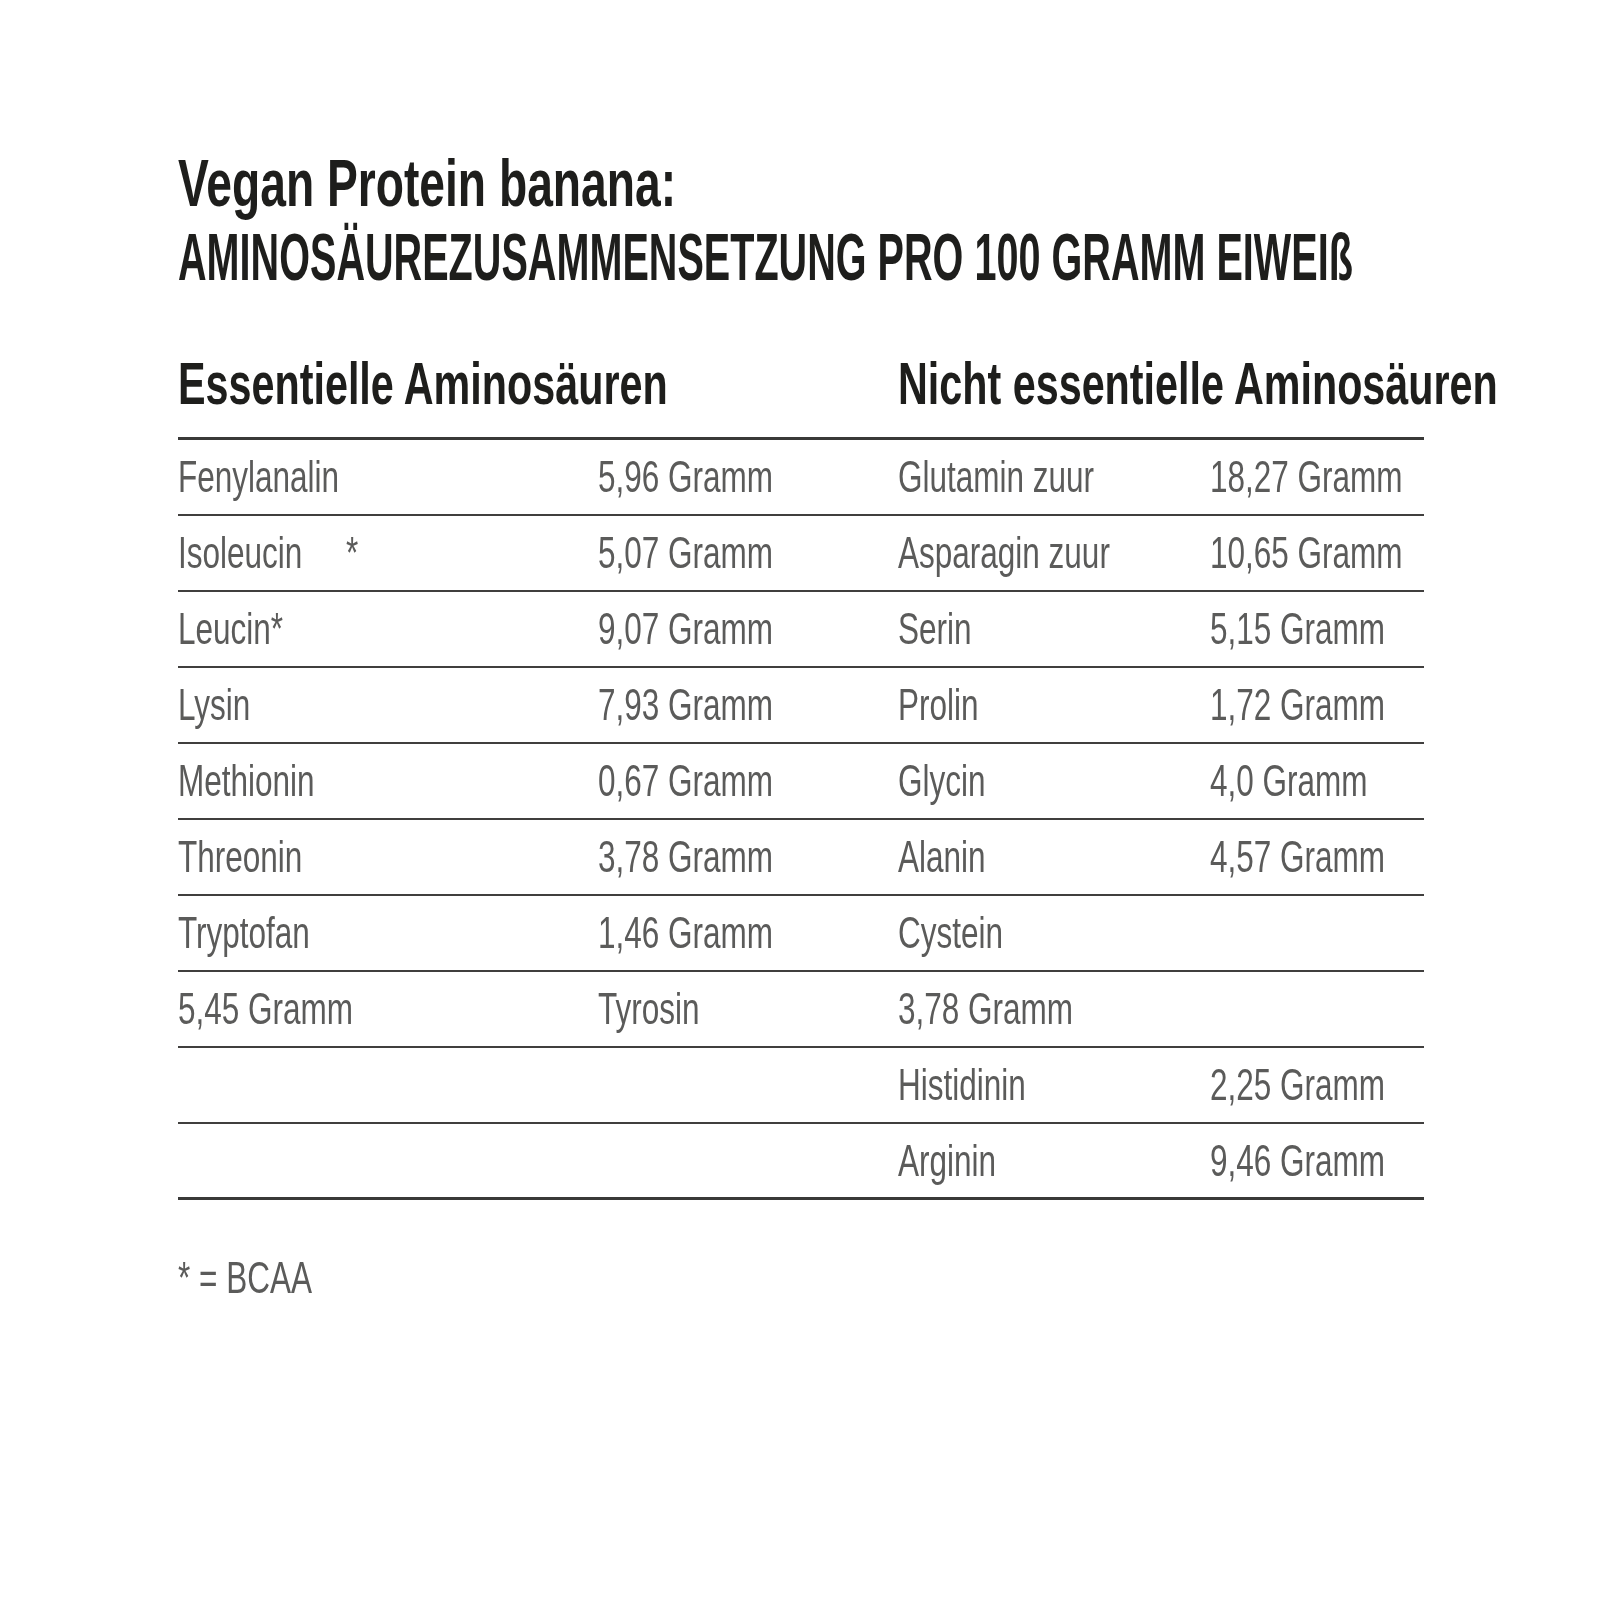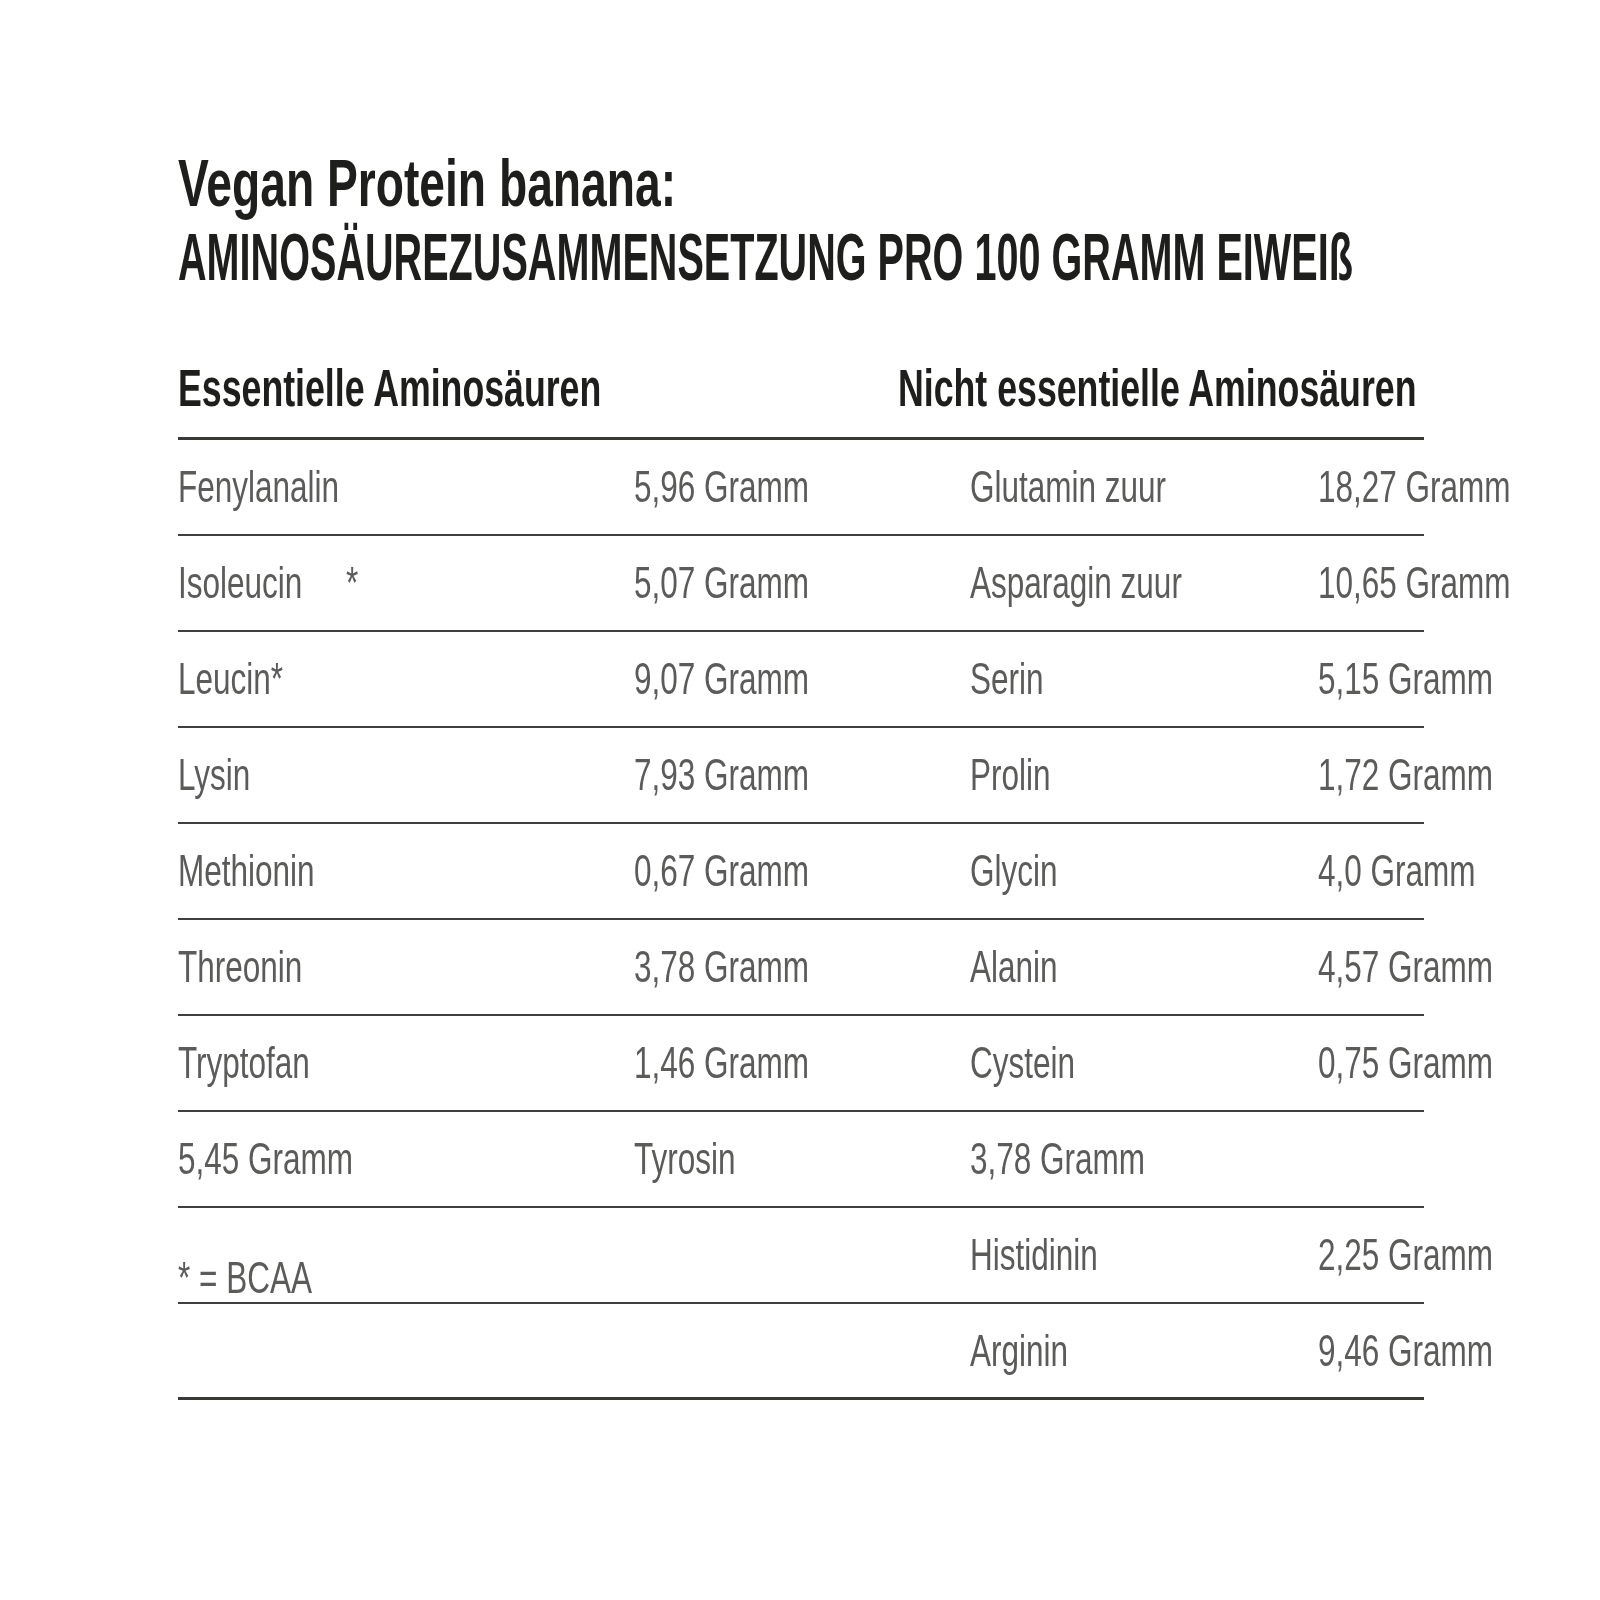--- a/index.html
+++ b/index.html
@@ -38,44 +38,43 @@
   .col-header {
     position: absolute;
     top: 366px;
     height: 62px;
     display: flex;
     align-items: flex-end;
     padding-bottom: 10px;
     box-sizing: border-box;
     color: var(--text-primary, #1e1e1c);
     font-weight: bold;
-    font-size: 51px;
+    font-size: 59px;
     white-space: nowrap;
   }
   .col-header.left  { left: 178px; }
   .col-header.right { left: 898px; text-align: center; }
 
   .amino-table {
     position: absolute;
     left: 178px;
     top: 437px;
     width: 1246px;
     border-top: 3px solid var(--line-strong, #393938);
   }
   .row {
     display: grid;
     grid-template-columns: 420px 300px 312px 1fr;
-    height: 96px;
+    height: 76px;
     box-sizing: border-box;
     border-bottom: 2px solid var(--line, #403f3e);
     align-items: center;
     font-size: 45px;
     color: var(--text-secondary, #5b5b5a);
     white-space: nowrap;
-    gap: 36px;
   }
   .row:last-child { border-bottom: 3px solid var(--line-strong, #393938); }
   .cell { overflow: visible; }
 
   .footnote {
     position: absolute;
     left: 178px;
     top: 1252px;
     font-size: 45px;
     line-height: 52px;
@@ -141,21 +140,20 @@
       <div class="cell"><span class="sx sx70">Threonin</span></div>
       <div class="cell"><span class="sx sx70">3,78 Gramm</span></div>
       <div class="cell"><span class="sx sx70">Alanin</span></div>
       <div class="cell"><span class="sx sx70">4,57 Gramm</span></div>
     </div>
 
     <div class="row">
       <div class="cell"><span class="sx sx70">Tryptofan</span></div>
       <div class="cell"><span class="sx sx70">1,46 Gramm</span></div>
       <div class="cell"><span class="sx sx70">Cystein</span></div>
-      <div class="cell"><span class="sx sx70">0,75 Gramm</span></div>
     </div>
 
     <div class="row">
       <div class="cell"><span class="sx sx70">5,45 Gramm</span></div>
       <div class="cell"><span class="sx sx70">Tyrosin</span></div>
       <div class="cell"><span class="sx sx70">3,78 Gramm</span></div>
     </div>
 
     <div class="row">
       <div class="cell"><span class="sx sx70"></span></div>

